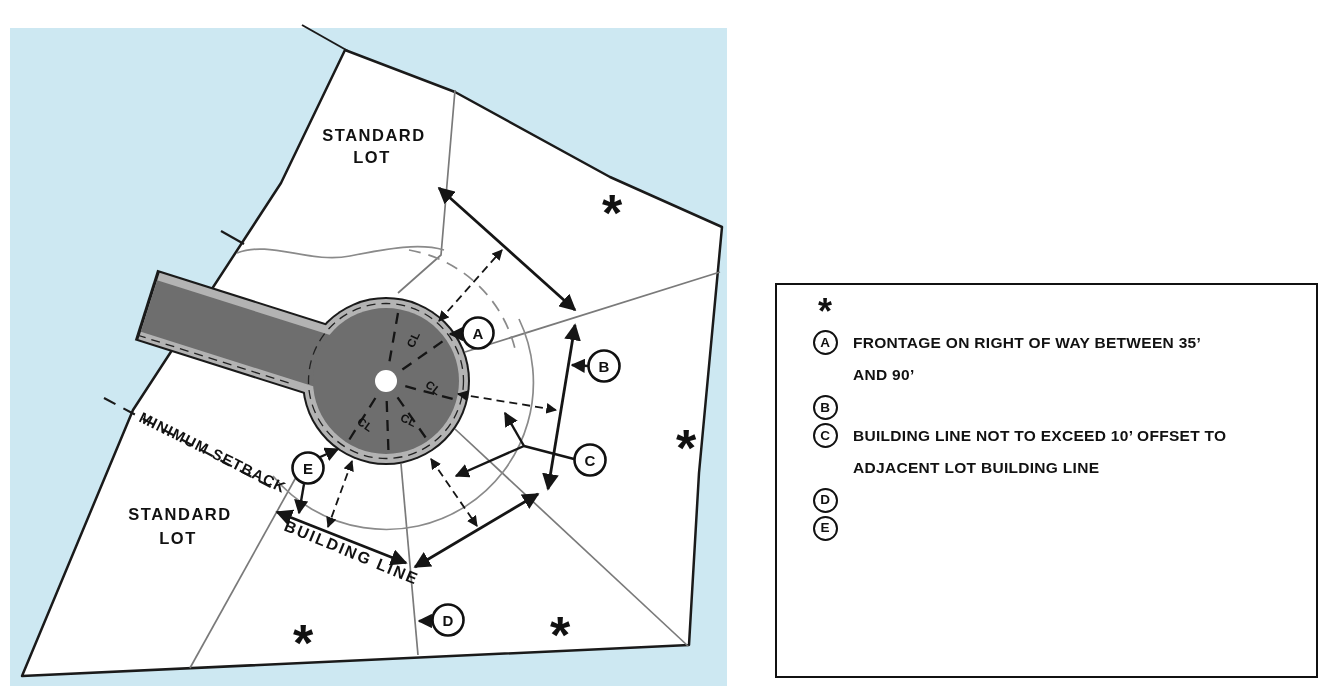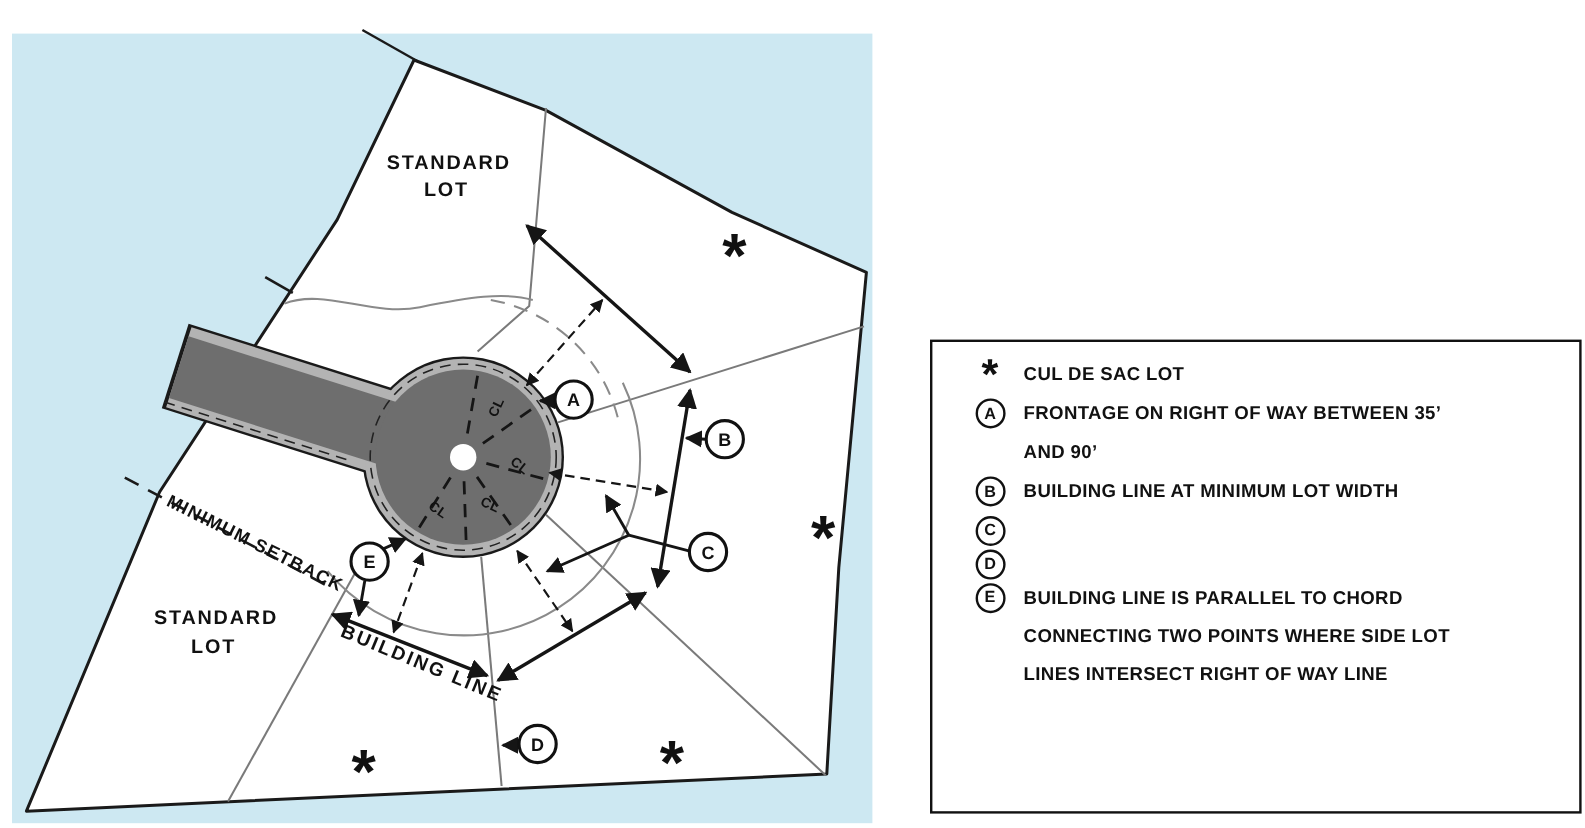--- a/index.html
+++ b/index.html
@@ -145,53 +145,50 @@
     <text class="ast" x="303" y="661">*</text>
   </svg>
   </div>
 
   <div id="legend-box">
 
     <div class="legend-row">
       <div class="legend-sym-cell">
         <span class="legend-asterisk">*</span>
       </div>
-      <div class="legend-text">CUL DE SAC LOT</div>
     </div>
 
     <div class="legend-row">
       <div class="legend-sym-cell">
         <span class="legend-circle">A</span>
       </div>
       <div class="legend-text">FRONTAGE ON RIGHT OF WAY BETWEEN 35’
 AND 90’</div>
     </div>
 
     <div class="legend-row">
       <div class="legend-sym-cell">
         <span class="legend-circle">B</span>
       </div>
-      <div class="legend-text">BUILDING LINE AT MINIMUM LOT WIDTH</div>
     </div>
 
     <div class="legend-row">
       <div class="legend-sym-cell">
         <span class="legend-circle">C</span>
       </div>
+      <div class="legend-text">BUILDING LINE NOT TO EXCEED 10’ OFFSET TO
+ADJACENT LOT BUILDING LINE</div>
     </div>
 
     <div class="legend-row">
       <div class="legend-sym-cell">
         <span class="legend-circle">D</span>
       </div>
     </div>
 
     <div class="legend-row">
       <div class="legend-sym-cell">
         <span class="legend-circle">E</span>
       </div>
-      <div class="legend-text">BUILDING LINE IS PARALLEL TO CHORD
-CONNECTING TWO POINTS WHERE SIDE LOT
-LINES INTERSECT RIGHT OF WAY LINE</div>
     </div>
 
   </div>
 </div>
 
 </body></html>

